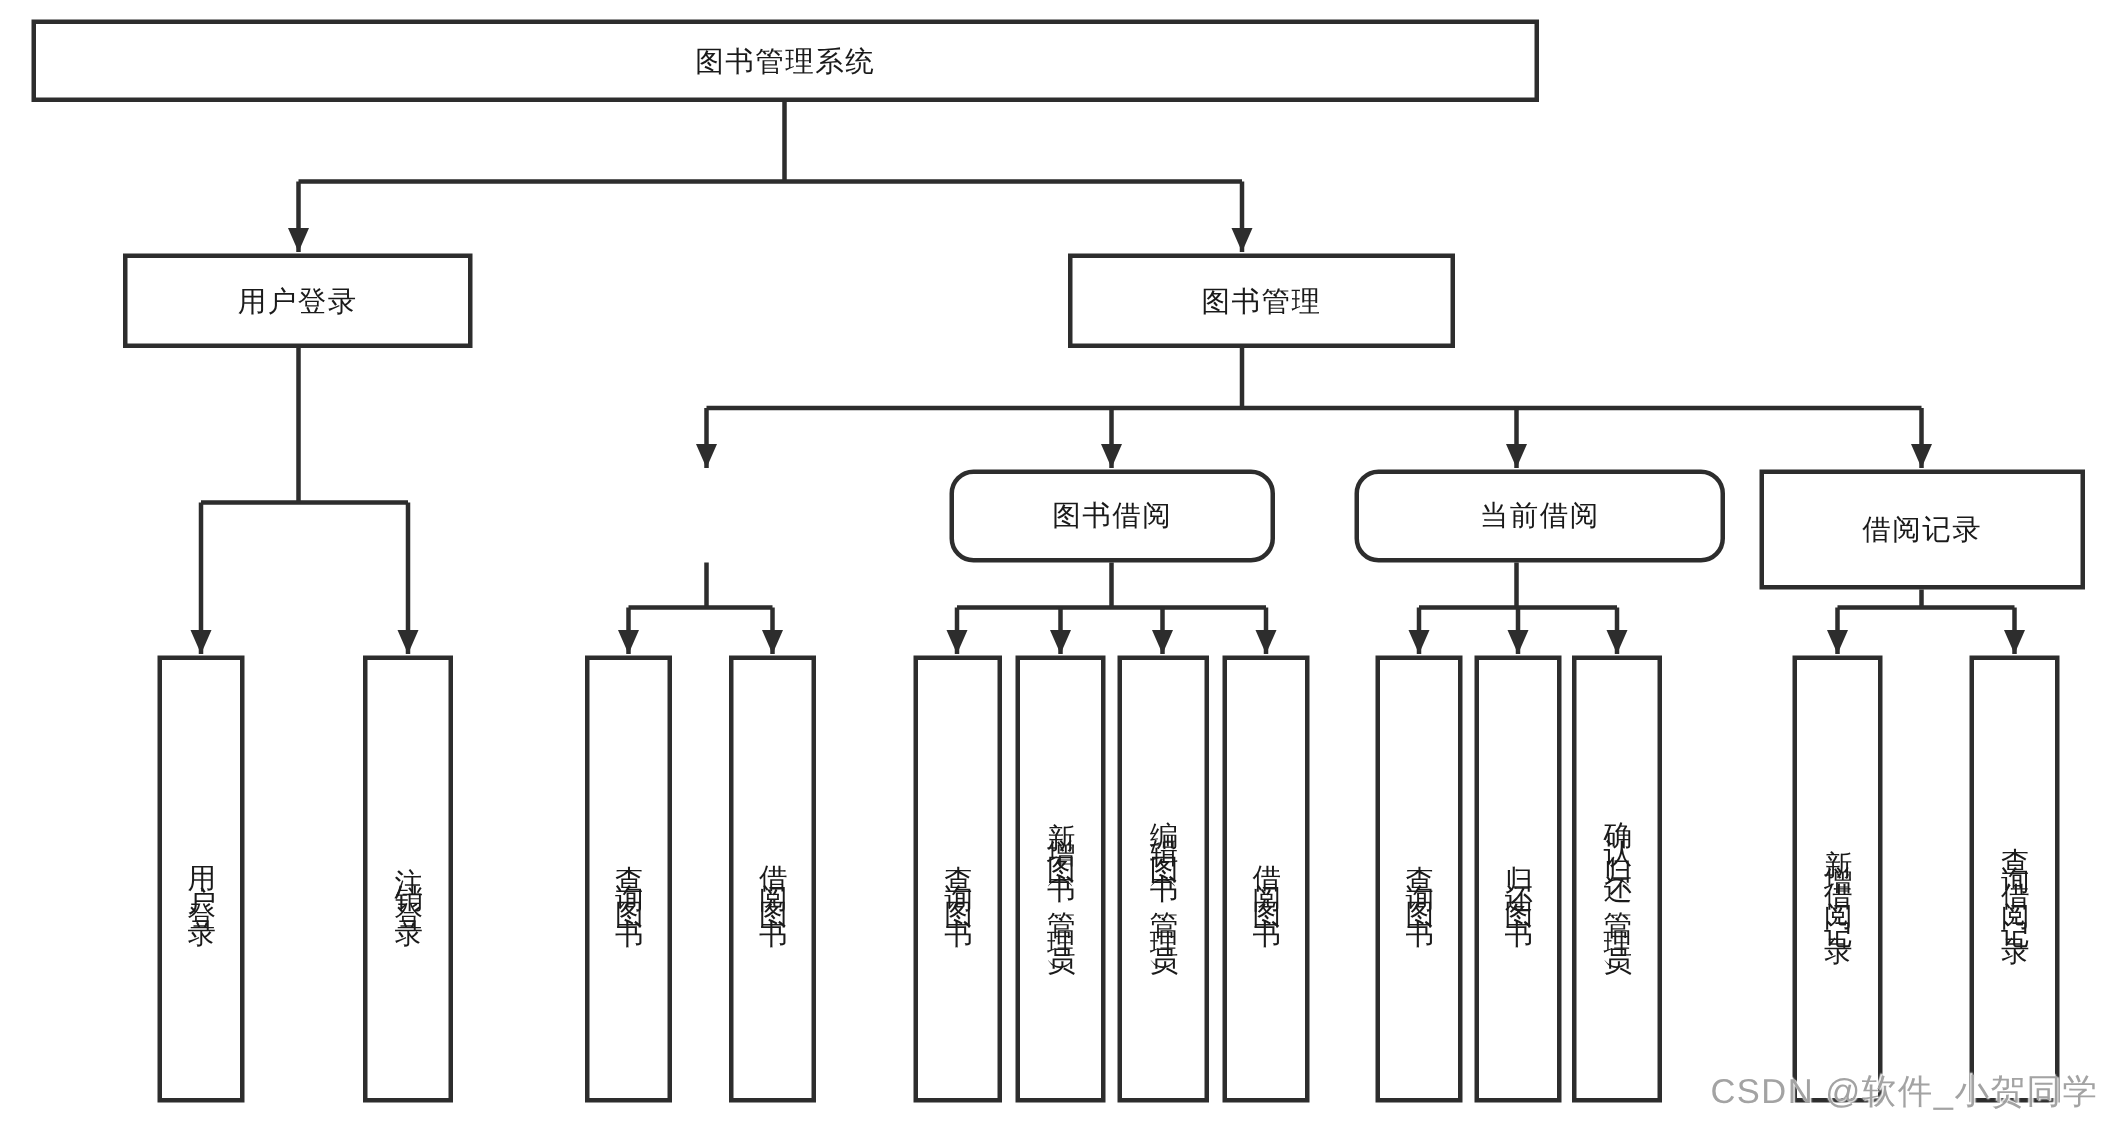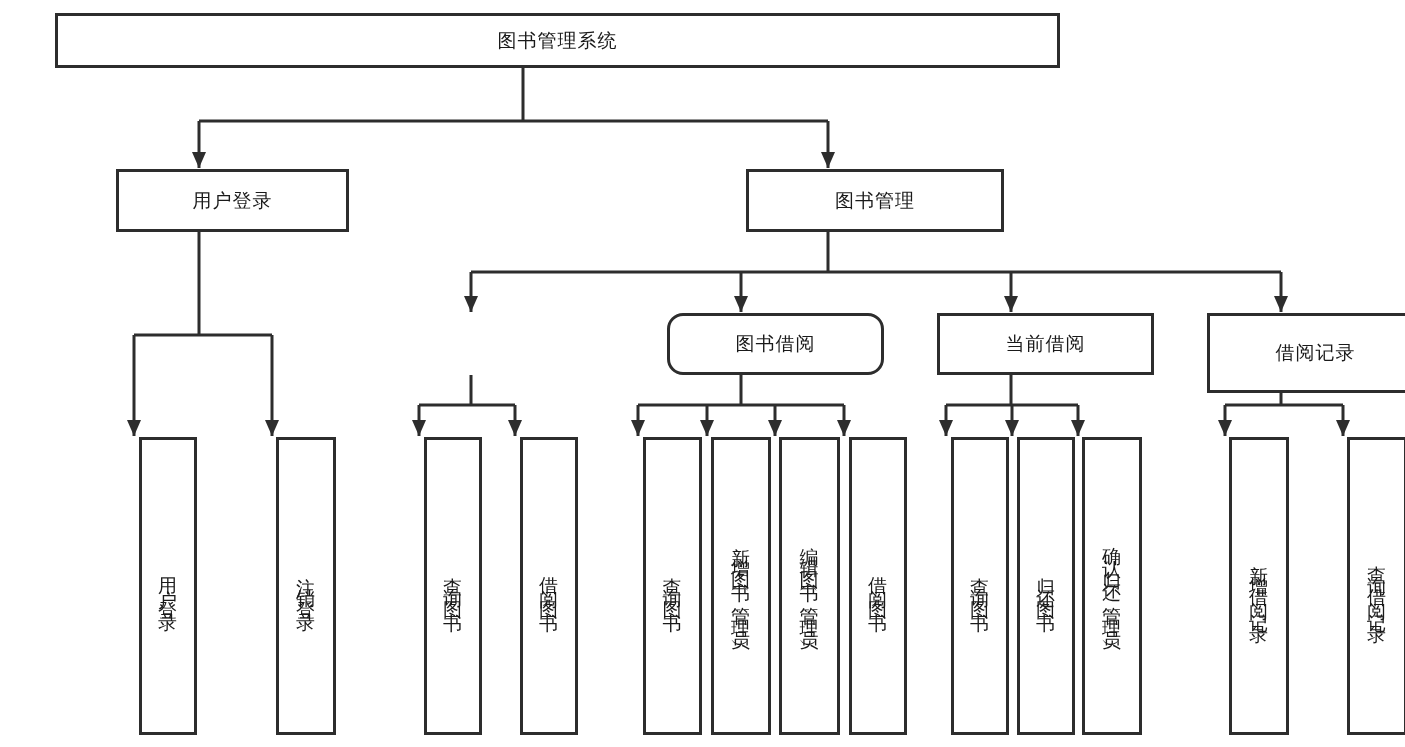--- a/index.html
+++ b/index.html
@@ -26,38 +26,37 @@
     box-sizing: border-box;
     border: 3px solid #2d2d2d;
     background: #ffffff;
     display: flex;
     align-items: center;
     justify-content: center;
     z-index: 2;
     color: #1a1a1a;
     font-size: 19px;
     letter-spacing: 1px;
-    margin-left: 34px;
   }
   .vnode span {
     writing-mode: vertical-rl;
     text-orientation: mixed;
     letter-spacing: 12px;
     line-height: 1;
     white-space: nowrap;
   }
   
   .n-root { left: 21px;  top: 13px;  width: 1005px; height: 55px; }
   
   .n-l2a  { left: 82px;  top: 169px; width: 233px; height: 63px; }
   .n-l2b  { left: 712px; top: 169px; width: 258px; height: 63px; }
   
   .n-l3a  { left: 363px;  top: 313px; width: 216px; height: 62px; }
   .n-l3b  { left: 633px;  top: 313px; width: 217px; height: 62px; border-radius: 16px; }
-  .n-l3c  { left: 903px;  top: 313px; width: 217px; height: 62px; }
+  .n-l3c  { left: 903px;  top: 313px; width: 247px; height: 62px; border-radius: 16px; }
   .n-l3d  { left: 1173px; top: 313px; width: 217px; height: 80px; }
   
   .leaf { top: 437px; height: 298px; }
   .n-g1a { left: 105px;  width: 58px; }
   .n-g1b { left: 242px;  width: 60px; }
   .n-g2a { left: 390px;  width: 58px; }
   .n-g2b { left: 486px;  width: 58px; }
   .n-g3a { left: 609px;  width: 59px; }
   .n-g3b { left: 677px;  width: 60px; }
   .n-g3c { left: 745px;  width: 61px; }
@@ -184,14 +183,15 @@
     <span>确认归还（管理员）</span>
   </div>
 
   <div class="node vnode leaf n-g5a">
     <span>新增借阅记录</span>
   </div>
   <div class="node vnode leaf n-g5b">
     <span>查询借阅记录</span>
   </div>
 
+  <div class="watermark">CSDN @软件_小贺同学</div>
 
 </div>
 
 </body></html>

